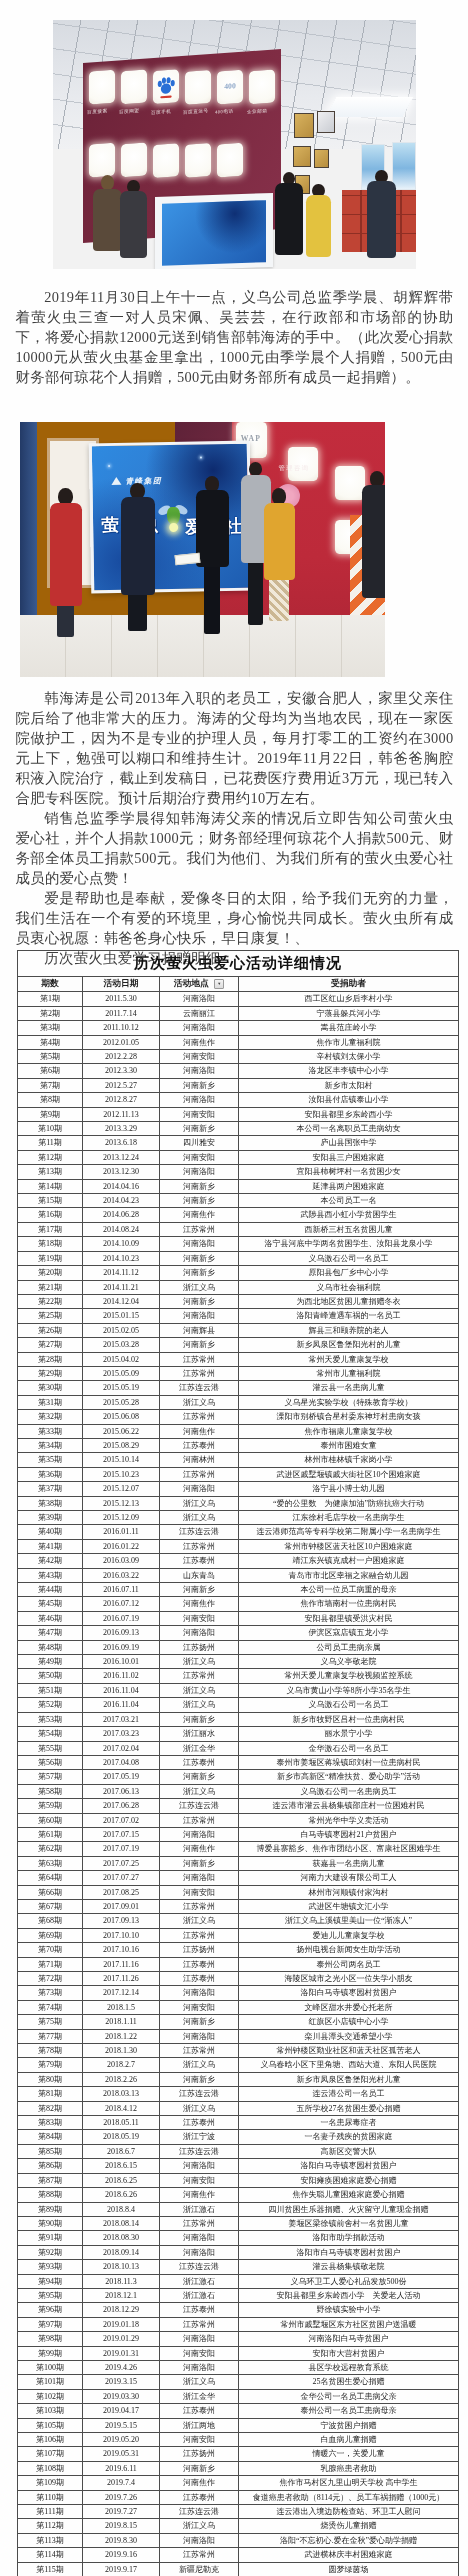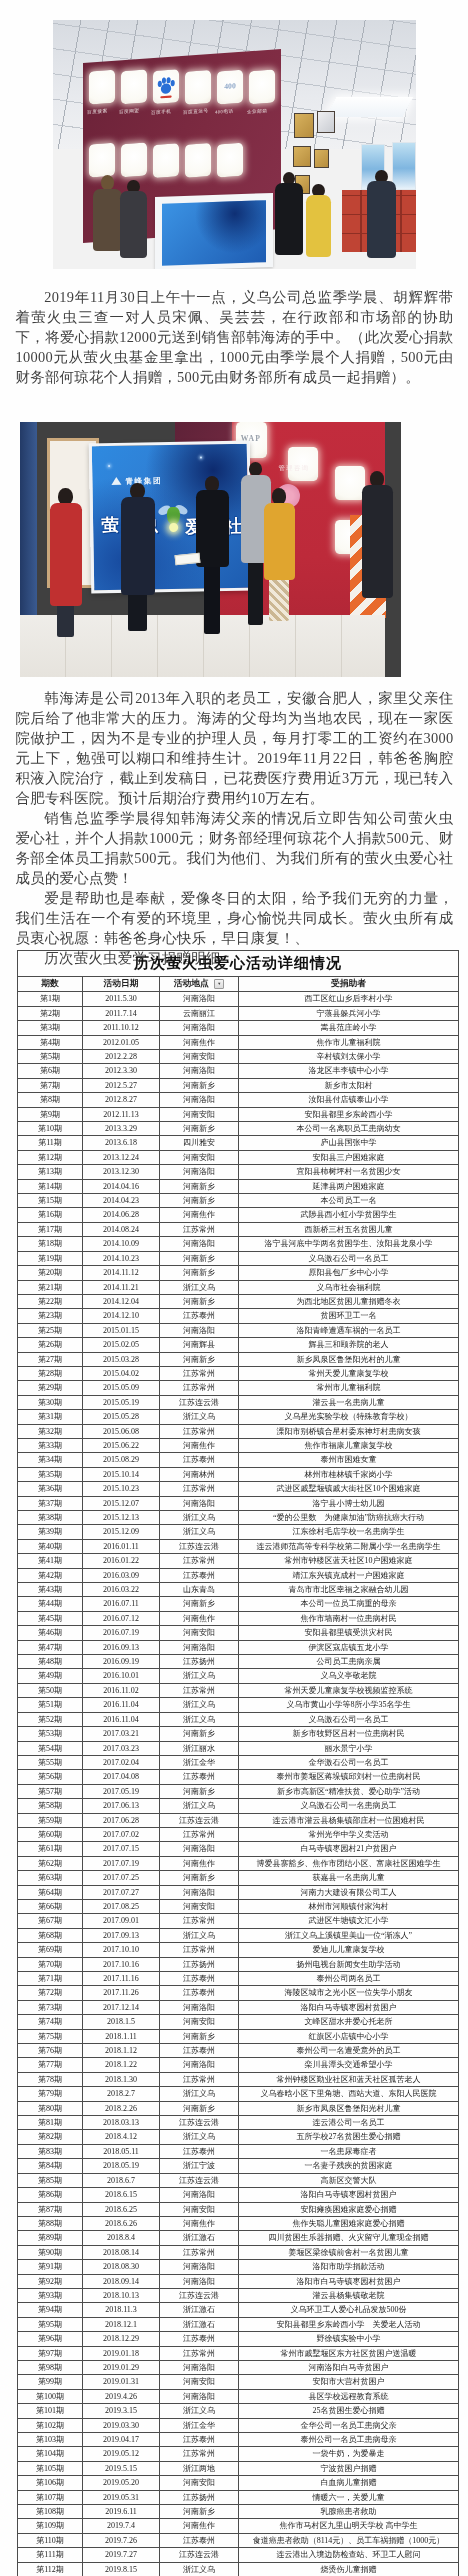--- a/index.html
+++ b/index.html
@@ -34,21 +34,21 @@
   .person .legs{margin:0 auto;border-radius:0 0 2.1px 2.1px;}
   
   .redwall{background:linear-gradient(180deg,#c22c3d 0%,#bd2a3a 70%,#b32737 100%);}
   .maroon2{background:linear-gradient(120deg,#5e2238,#7a2b44);}
   .banner{background:
      radial-gradient(circle at 78% 18%,#0d2a6e 0%,rgba(13,42,110,0) 40%),
      radial-gradient(circle at 20% 80%,#174a9e 0%,rgba(23,74,158,0) 50%),
      linear-gradient(135deg,#2e8ae0 0%,#2f7bd0 45%,#1d5cb0 100%);
      border:3.6px solid #f2f4f6;box-shadow:0 2.1px 5.2px rgba(0,0,0,.25);}
   .banner .spark{position:absolute;border-radius:50%;background:#cfe6ff;box-shadow:0 0 3.1px 1px rgba(190,225,255,.9);}
-  .brand-line{position:absolute;color:#eef5fb;font-size:7.7px;font-weight:700;letter-spacing:1.5px;}
+  .brand-line{position:absolute;color:#eef5fb;font-size:7.7px;font-weight:700;letter-spacing:1.5px;font-style:italic;}
   .brand-logo{position:absolute;width:0;height:0;border-left:5.7px solid transparent;border-right:5.7px solid transparent;border-bottom:8.2px solid #e8f1f8;}
   .banner-title{position:absolute;color:#ffffff;font-weight:700;font-size:17.5px;letter-spacing:2.1px;
      text-shadow:0 0 2.1px #0c3f8e,1px 1px 0 #0c3f8e,-0.5px -0.5px 0 #0c3f8e;}
   .firefly{position:absolute;}
   .firefly .wing{position:absolute;width:13.4px;height:7.7px;border-radius:50%;background:rgba(220,240,255,.75);}
   .firefly .bodyf{position:absolute;width:12.4px;height:17.5px;border-radius:46% 46% 60% 60%;background:linear-gradient(180deg,#5fae3a,#3f8d2a);}
   .firefly .glow{position:absolute;width:9.3px;height:9.3px;border-radius:50%;background:#f4f7b0;box-shadow:0 0 6.2px 3.1px rgba(244,247,176,.9);}
   .floor2{background:linear-gradient(180deg,#efede9 0%,#e6e3dd 100%);
     background-image:repeating-linear-gradient(90deg,transparent 0 45px,#d6d2ca 45px 46px),
                      linear-gradient(180deg,#efede9 0%,#e6e3dd 100%);}
@@ -168,21 +168,21 @@
     <div class="person" style="left:314px;top:150px;">
       <div class="head"></div>
       <div class="body" style="width:29px;height:77px;background:#2c3442;"></div>
     </div>
   </div>
 
   <div class="para-block" style="top:287px;">
     <p>2019年11月30日上午十一点，义乌公司总监季学晨、胡辉辉带着萤火虫三查一对人员宋佩、吴芸芸，在行政部和市场部的协助下，将爱心捐款12000元送到销售部韩海涛的手中。（此次爱心捐款10000元从萤火虫基金里拿出，1000元由季学晨个人捐赠，500元由财务部何琼花个人捐赠，500元由财务部所有成员一起捐赠）。</p>
   </div>
 
-  <div class="photo" style="left:19.6px;top:422px;width:365px;height:255px;background:#404040;padding-left:16px;">
+  <div class="photo" style="left:19.6px;top:422px;width:365px;height:255px;background:#a16207;">
     <div class="ph-abs" style="left:0;top:0;width:17.5px;height:216px;background:linear-gradient(90deg,#233a66,#3a5a90);"></div>
     <div class="ph-abs door" style="left:27px;top:15.5px;width:46px;height:144px;"></div>
 
     <div class="ph-abs redwall" style="left:200px;top:0;width:165px;height:193px;"></div>
     <div class="ph-abs maroon2" style="left:155px;top:0;width:57px;height:108px;"></div>
     <div class="lb" style="left:216px;top:0px;width:31px;height:36px;">
       <span class="wap" style="left:5.2px;top:12.4px;font-size:7.7px;">WAP</span>
     </div>
     <div class="lb" style="left:268px;top:25px;width:30px;height:34px;"></div>
     <div class="lb" style="left:315px;top:44px;width:30px;height:34px;"></div>
@@ -420,26 +420,20 @@
             <td>义乌市社会福利院</td>
           </tr>
 
           <tr>
             <td>第22期</td>
             <td>2014.12.04</td>
             <td>河南新乡</td>
             <td>为西北地区贫困儿童捐赠冬衣</td>
           </tr>
 
-          <tr>
-            <td>第23期</td>
-            <td>2014.12.10</td>
-            <td>江苏泰州</td>
-            <td>贫困环卫工一名</td>
-          </tr>
 
 
           <tr>
             <td>第25期</td>
             <td>2015.01.15</td>
             <td>河南洛阳</td>
             <td>洛阳青峰遭遇车祸的一名员工</td>
           </tr>
 
           <tr>
@@ -779,26 +773,20 @@
             <td>文峰区甜水井爱心托老所</td>
           </tr>
 
           <tr>
             <td>第75期</td>
             <td>2018.1.11</td>
             <td>河南新乡</td>
             <td>红旗区小店镇中心小学</td>
           </tr>
 
-          <tr>
-            <td>第76期</td>
-            <td>2018.1.12</td>
-            <td>江苏泰州</td>
-            <td>泰州公司一名遭受意外的员工</td>
-          </tr>
 
           <tr>
             <td>第77期</td>
             <td>2018.1.22</td>
             <td>河南洛阳</td>
             <td>栾川县潭头交通希望小学</td>
           </tr>
 
           <tr>
             <td>第78期</td>
@@ -975,26 +963,20 @@
             <td>金华公司一名员工患病父亲</td>
           </tr>
 
           <tr>
             <td>第103期</td>
             <td>2019.04.17</td>
             <td>江苏泰州</td>
             <td>泰州公司一名员工患病母亲</td>
           </tr>
 
-          <tr>
-            <td>第104期</td>
-            <td>2019.05.12</td>
-            <td>江苏常州</td>
-            <td>一袋牛奶，为爱暴走</td>
-          </tr>
 
           <tr>
             <td>第105期</td>
             <td>2019.5.15</td>
             <td>浙江两地</td>
             <td>宁波贫困户捐赠</td>
           </tr>
 
           <tr>
             <td>第106期</td>

